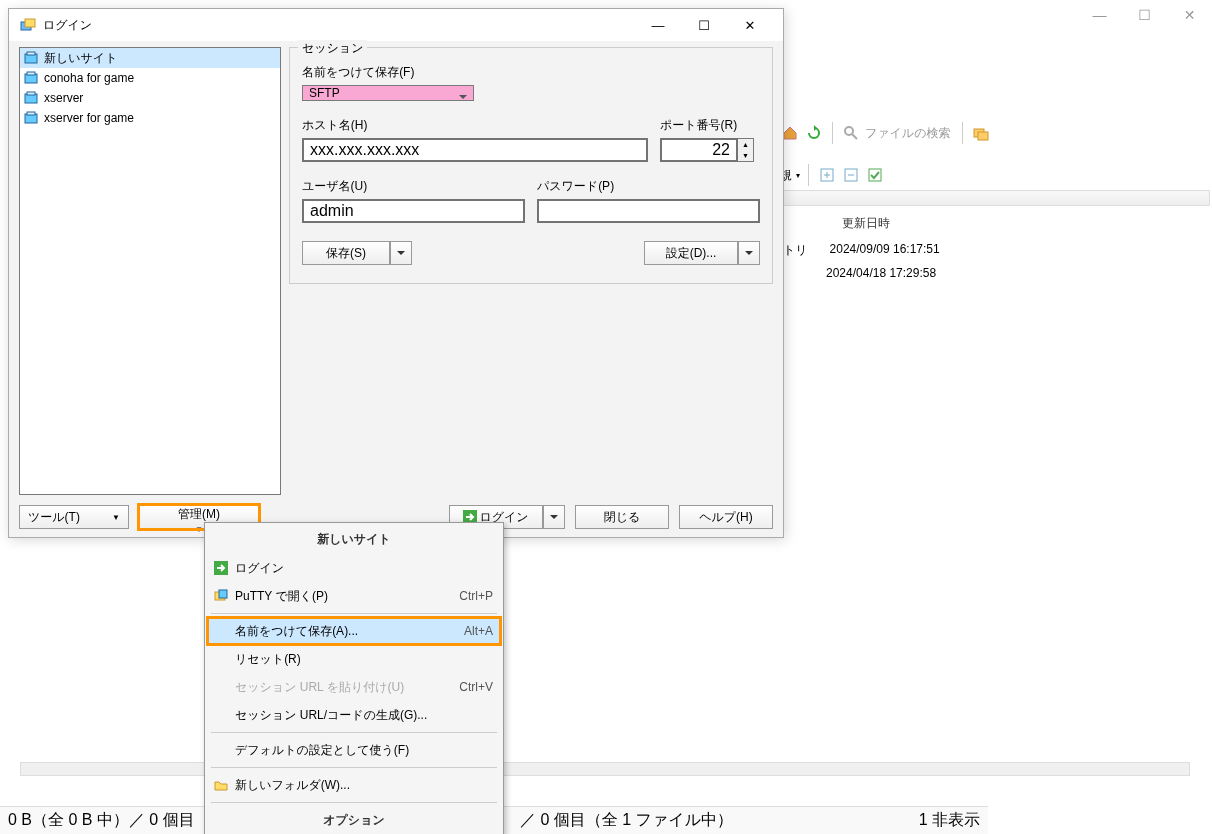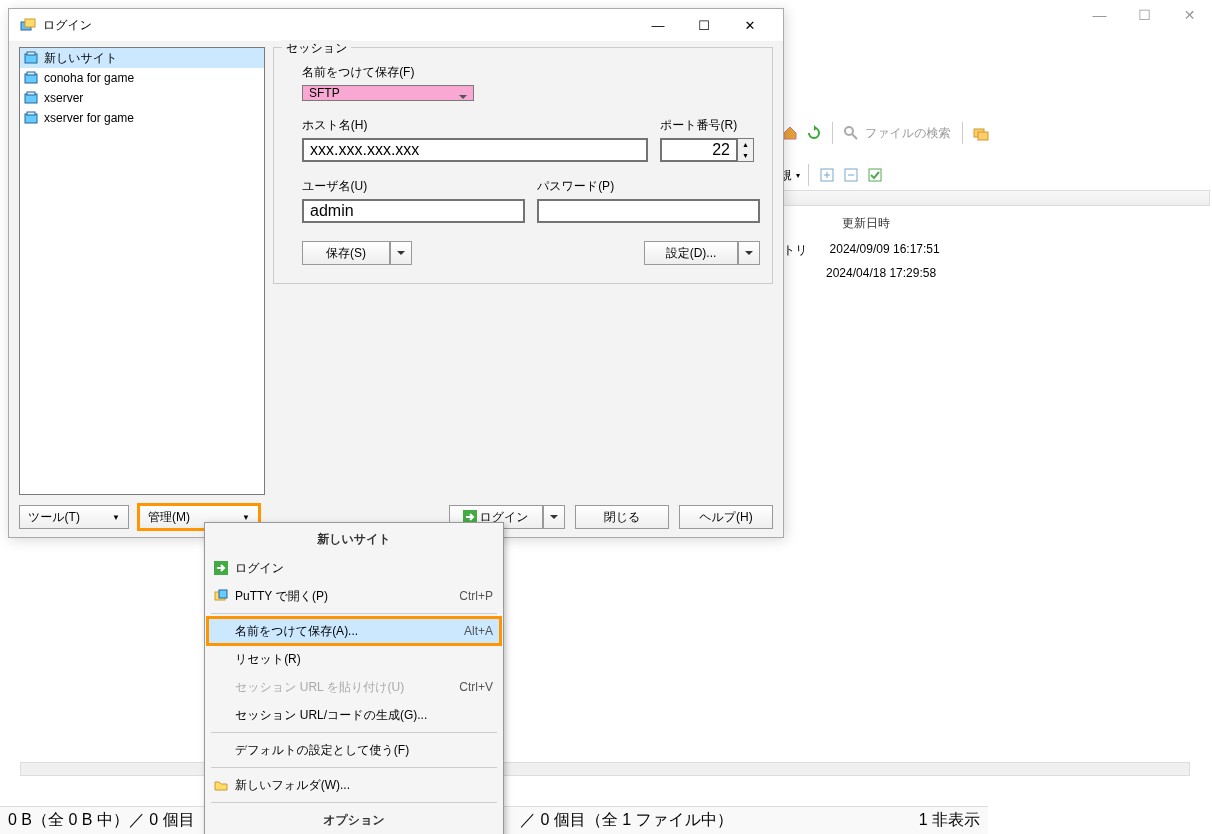--- a/index.html
+++ b/index.html
@@ -24,41 +24,41 @@
 .dlg-title-icon { width: 18px; height: 18px; margin-right: 6px; }
 .dlg-title { flex: 1; font-size: 12px; }
 .dlg-title-btn { width: 46px; height: 28px; display: flex; align-items: center; justify-content: center; font-size: 13px; }
 .dlg-body { position: absolute; top: 38px; left: 10px; right: 10px; bottom: 42px; display: flex; gap: 8px; }
 .site-list { width: 318px; background: #fff; border: 1px solid #7a7a7a; }
 .site-item { height: 20px; display: flex; align-items: center; padding: 0 4px; gap: 4px; font-size: 12px; }
 .site-item.selected { background: #cce8ff; }
 .site-icon { width: 16px; height: 14px; }
 
 .session-panel { flex: 1; }
-.session-group { border: 1px solid #ccc; padding: 10px 12px 18px 28px; margin-top: 0; position: relative; background: #f3f3f3; }
+.session-group { border: 1px solid #ccc; padding: 10px 12px 18px 12px; margin-top: 0; position: relative; background: #f3f3f3; }
 .session-legend { position: absolute; top: -8px; left: 8px; background: #f3f3f3; padding: 0 4px; font-size: 12px; }
 .form-row { display: flex; gap: 12px; margin-top: 16px; }
 .form-col { display: flex; flex-direction: column; gap: 4px; }
 .form-label { font-size: 12px; }
 .form-select { height: 16px; border: 1px solid #7a7a7a; background: #f9a8d4; padding: 0 20px 0 6px; font-size: 12px; position: relative; min-width: 170px; display: flex; align-items: center; }
 .form-select::after { content: ""; position: absolute; right: 6px; top: 9px; border: 4px solid transparent; border-top-color: #555; }
 .form-input { height: 24px; border: 2px solid #737373; background: #fff; padding: 0 6px; font-size: 16px; }
 .spinner { display: flex; }
 .spin-btns { width: 16px; display: flex; flex-direction: column; border: 1px solid #7a7a7a; border-left: none; }
 .spin-btn { flex: 1; display: flex; align-items: center; justify-content: center; font-size: 7px; background: #f0f0f0; }
 
 .btn { height: 24px; border: 1px solid #999; background: linear-gradient(#fff,#eee); padding: 0 10px; font-size: 12px; display: inline-flex; align-items: center; justify-content: center; gap: 2px; }
 .btn-split { display: inline-flex; text-align: center; }
 .btn-split .btn-drop { width: 16px; border-left: 1px solid #999; display: flex; align-items: center; justify-content: center; }
 .btn-drop::after { content: ""; border: 4px solid transparent; border-top-color: #333; margin-top: 3px; }
 
 .dlg-footer { position: absolute; bottom: 8px; left: 10px; right: 10px; display: flex; gap: 10px; align-items: center; }
 .dlg-footer .spacer { flex: 1; }
 
-.highlight-orange { outline: 3px solid #ff9500; outline-offset: -1px; }
+.highlight-orange { outline: 3px solid #ff9500; outline-offset: -1px; flex-direction: column; }
 
 .context-menu { position: absolute; top: 522px; left: 204px; width: 300px; background: #f5f5f5; border: 1px solid #999; box-shadow: 2px 2px 6px rgba(0,0,0,.25); padding: 2px; font-size: 12px; }
 .menu-title { text-align: center; padding: 6px 0; font-weight: bold; color: #333; }
 .menu-item { display: flex; align-items: center; height: 28px; padding: 0 8px 0 28px; position: relative; }
 .menu-item .mi-icon { position: absolute; left: 6px; width: 16px; height: 16px; }
 .menu-item .mi-shortcut { margin-left: auto; color: #555; }
 .menu-item.disabled { color: #aaa; }
 .menu-item.highlighted { background: #cce8ff; outline: 3px solid #ff9500; outline-offset: -2px; }
 .menu-sep { height: 1px; background: #ccc; margin: 3px 4px; }
 

